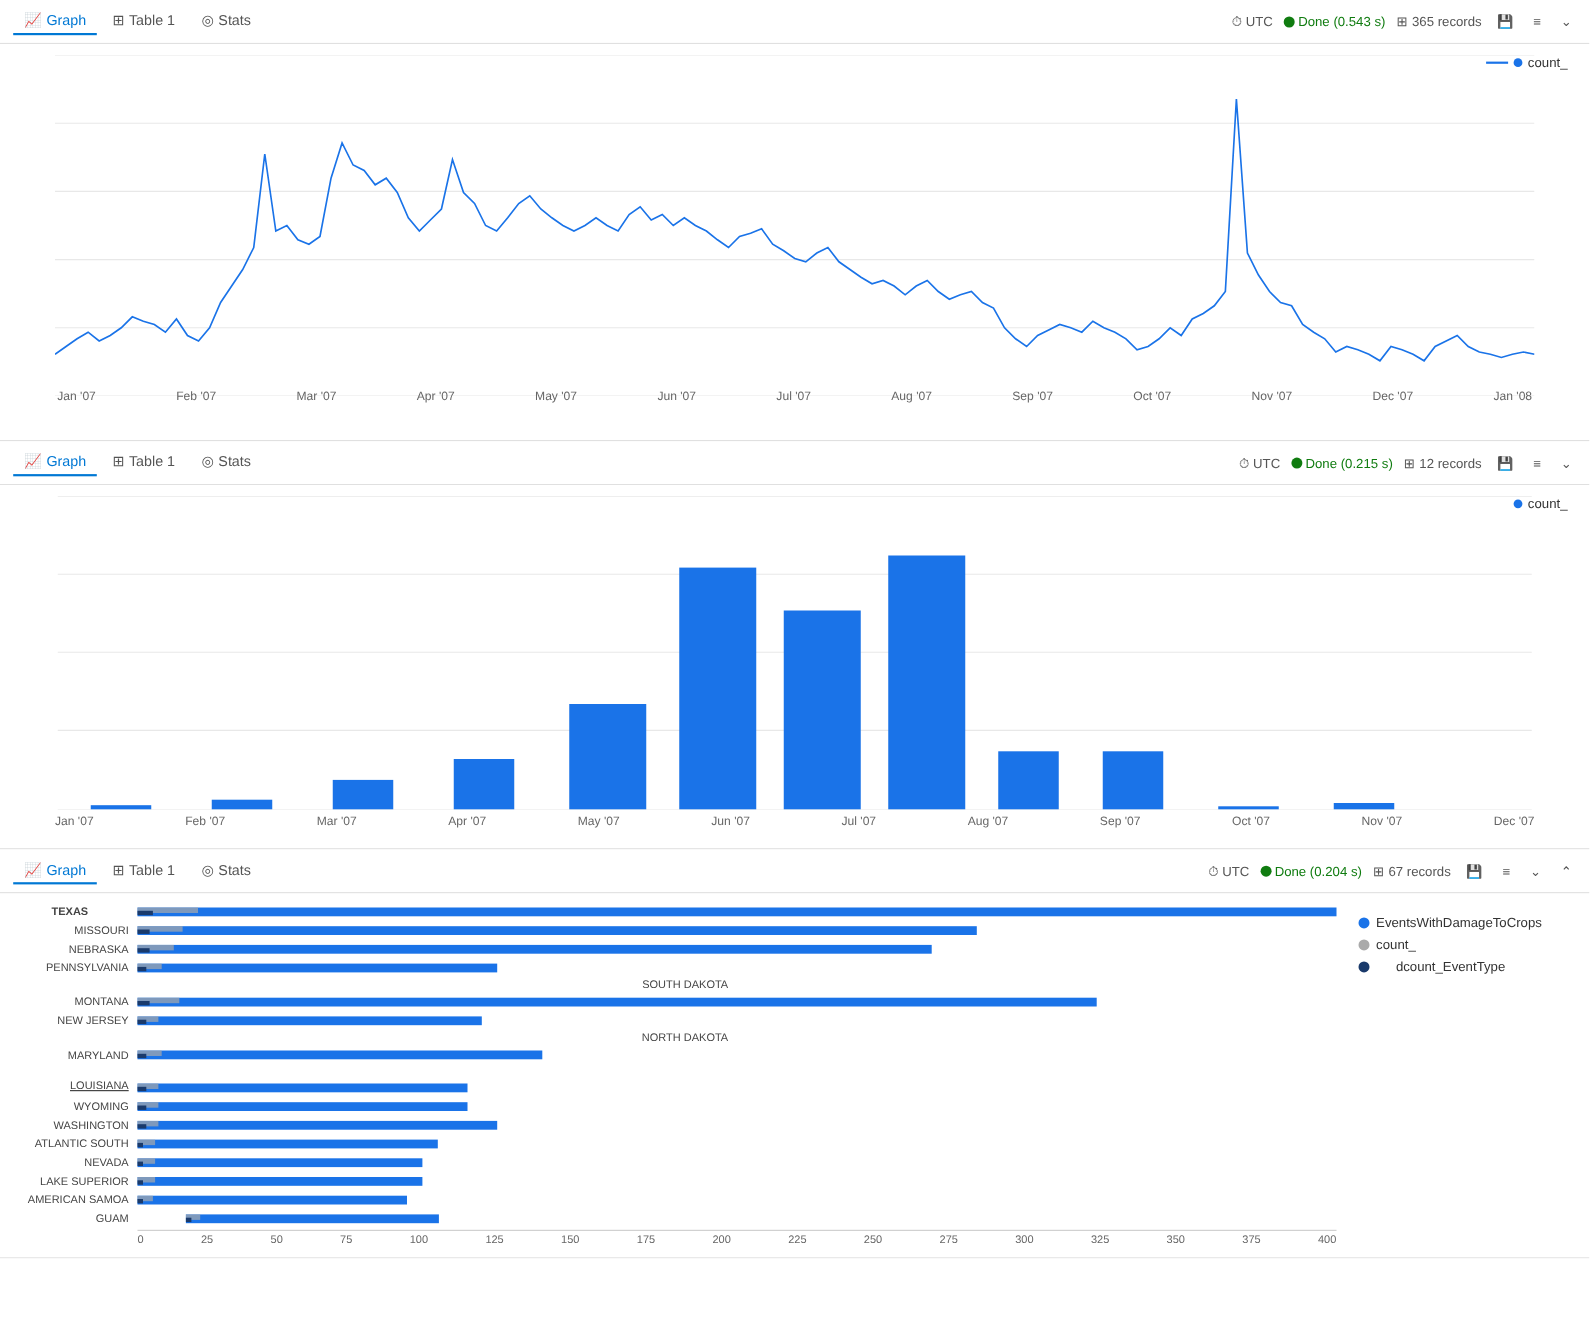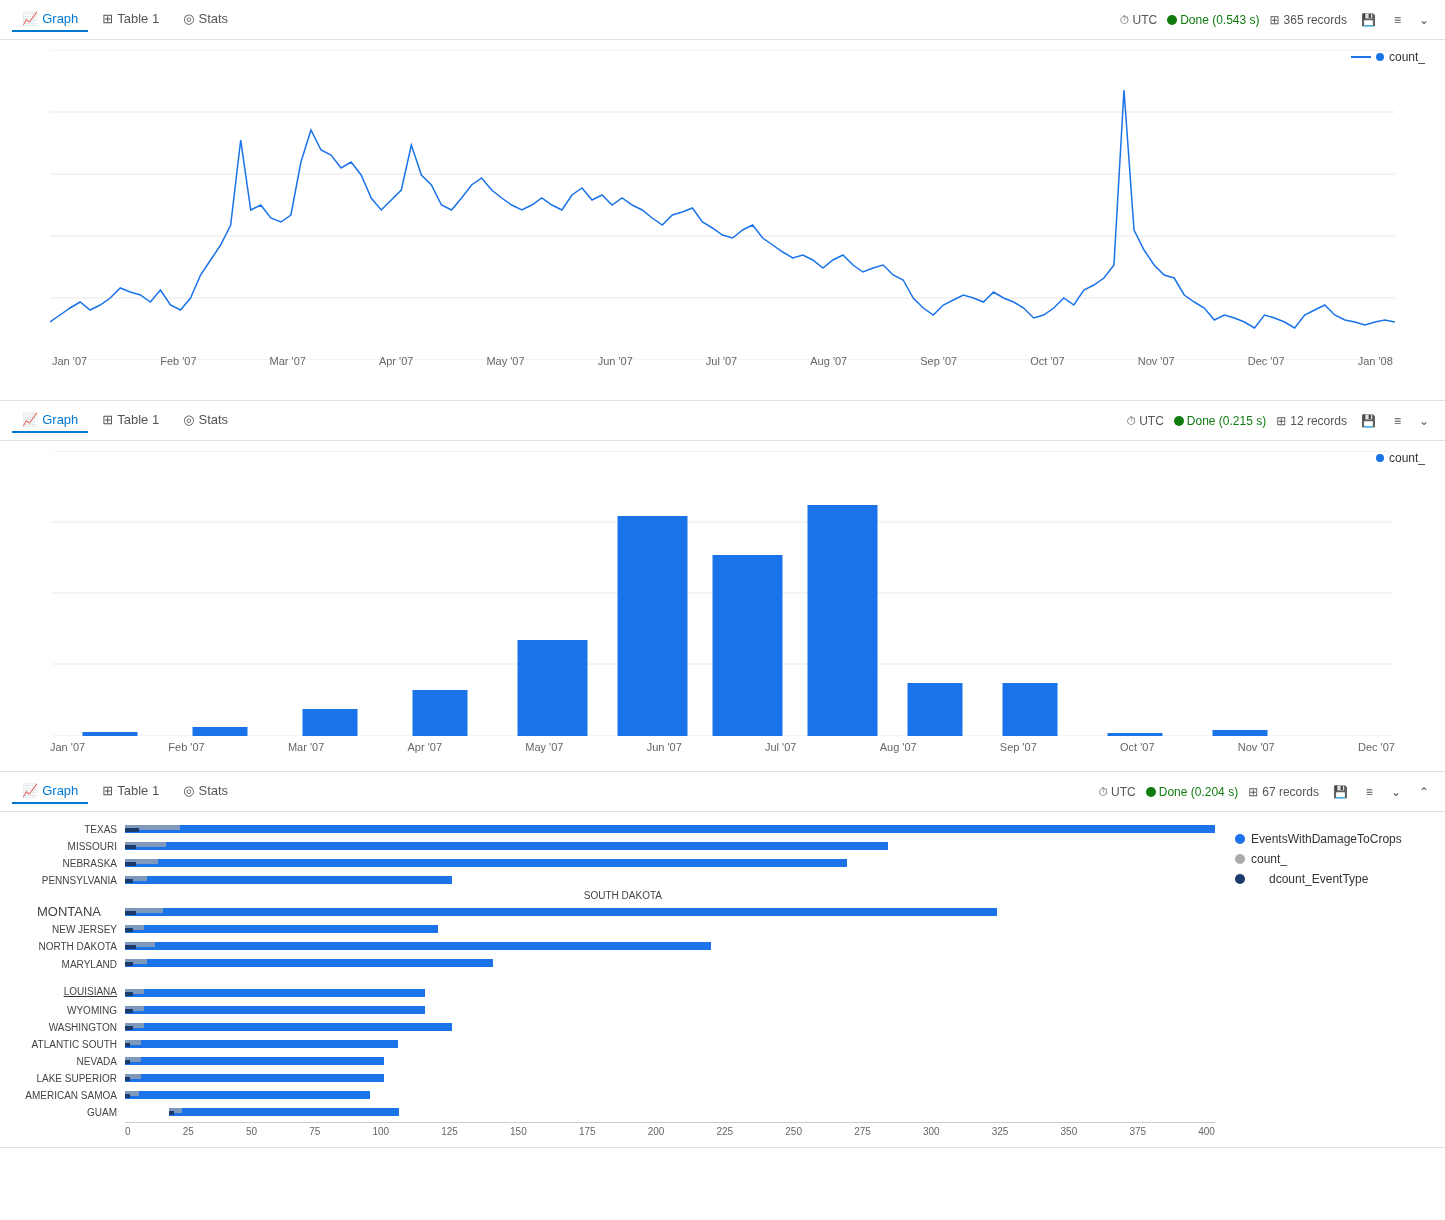--- a/index.html
+++ b/index.html
@@ -263,21 +263,21 @@
       <span class="icon-btn">⌃</span>
     </div>
   </div>
 
   <div style="display:flex;padding:10px;">
 
     <div style="flex:1;">
 
       <div id="hbar-rows">
           <div style="display: flex; align-items: center; margin-bottom: 3px;">
-            <div style="width: 115px; text-align: right; padding-right: 8px; font-size: 10px; color: rgb(68, 68, 68); flex-shrink: 0;">TEXAS</div>
+            <div style="width: 115px; text-align: center; padding-right: 8px; font-size: 10px; color: rgb(68, 68, 68); flex-shrink: 0; font-weight: bold;">TEXAS</div>
             <div style="flex: 1 1 0%; position: relative; height: 14px;">
               <div style="position: absolute; left: 0px; top: 3px; height: 8px; background: rgb(26, 115, 232); width: 100%;"></div>
               <div style="position: absolute; left: 0px; top: 3px; height: 5px; background: rgb(170, 170, 170); width: 5%; opacity: 0.7;"></div>
               <div style="position: absolute; left: 0px; top: 6px; height: 4px; background: rgb(26, 58, 107); width: 1.25%;"></div>
             </div>
           </div>
           <div style="display: flex; align-items: center; margin-bottom: 3px;">
             <div style="width: 115px; text-align: right; padding-right: 8px; font-size: 10px; color: rgb(68, 68, 68); flex-shrink: 0;">MISSOURI</div>
             <div style="flex: 1 1 0%; position: relative; height: 14px;">
               <div style="position: absolute; left: 0px; top: 3px; height: 8px; background: rgb(26, 115, 232); width: 70%;"></div>
@@ -303,36 +303,36 @@
           </div>
           <div style="display: flex; align-items: center; margin-bottom: 3px; flex-direction: column;">
             <div style="width: 115px; text-align: right; padding-right: 8px; font-size: 10px; color: rgb(68, 68, 68); flex-shrink: 0;">SOUTH DAKOTA</div>
             <div style="flex: 1 1 0%; position: relative; height: 14px;">
               <div style="position: absolute; left: 0px; top: 3px; height: 8px; background: rgb(26, 115, 232); width: 46.25%;"></div>
               <div style="position: absolute; left: 0px; top: 3px; height: 5px; background: rgb(170, 170, 170); width: 2.5%; opacity: 0.7;"></div>
               <div style="position: absolute; left: 0px; top: 6px; height: 4px; background: rgb(26, 58, 107); width: 0.75%;"></div>
             </div>
           </div>
           <div style="display: flex; align-items: center; margin-bottom: 3px;">
-            <div style="width: 115px; text-align: right; padding-right: 24px; font-size: 13px; color: rgb(68, 68, 68); flex-shrink: 0;">MONTANA</div>
+            <div style="width: 115px; text-align: right; padding-right: 8px; font-size: 10px; color: rgb(68, 68, 68); flex-shrink: 0;">MONTANA</div>
             <div style="flex: 1 1 0%; position: relative; height: 14px;">
               <div style="position: absolute; left: 0px; top: 3px; height: 8px; background: rgb(26, 115, 232); width: 80%;"></div>
               <div style="position: absolute; left: 0px; top: 3px; height: 5px; background: rgb(170, 170, 170); width: 3.5%; opacity: 0.7;"></div>
               <div style="position: absolute; left: 0px; top: 6px; height: 4px; background: rgb(26, 58, 107); width: 1%;"></div>
             </div>
           </div>
           <div style="display: flex; align-items: center; margin-bottom: 3px;">
             <div style="width: 115px; text-align: right; padding-right: 8px; font-size: 10px; color: rgb(68, 68, 68); flex-shrink: 0;">NEW JERSEY</div>
             <div style="flex: 1 1 0%; position: relative; height: 14px;">
               <div style="position: absolute; left: 0px; top: 3px; height: 8px; background: rgb(26, 115, 232); width: 28.75%;"></div>
               <div style="position: absolute; left: 0px; top: 3px; height: 5px; background: rgb(170, 170, 170); width: 1.75%; opacity: 0.7;"></div>
               <div style="position: absolute; left: 0px; top: 6px; height: 4px; background: rgb(26, 58, 107); width: 0.75%;"></div>
             </div>
           </div>
-          <div style="display: flex; align-items: center; margin-bottom: 3px;">
+          <div style="display: flex; align-items: center; margin-bottom: 3px; flex-direction: column;">
             <div style="width: 115px; text-align: right; padding-right: 8px; font-size: 10px; color: rgb(68, 68, 68); flex-shrink: 0;">NORTH DAKOTA</div>
             <div style="flex: 1 1 0%; position: relative; height: 14px;">
               <div style="position: absolute; left: 0px; top: 3px; height: 8px; background: rgb(26, 115, 232); width: 53.75%;"></div>
               <div style="position: absolute; left: 0px; top: 3px; height: 5px; background: rgb(170, 170, 170); width: 2.75%; opacity: 0.7;"></div>
               <div style="position: absolute; left: 0px; top: 6px; height: 4px; background: rgb(26, 58, 107); width: 1%;"></div>
             </div>
           </div>
           <div style="display: flex; align-items: flex-end; margin-bottom: 16px;">
             <div style="width: 115px; text-align: right; padding-right: 8px; font-size: 10px; color: rgb(68, 68, 68); flex-shrink: 0;">MARYLAND</div>
             <div style="flex: 1 1 0%; position: relative; height: 14px;">

